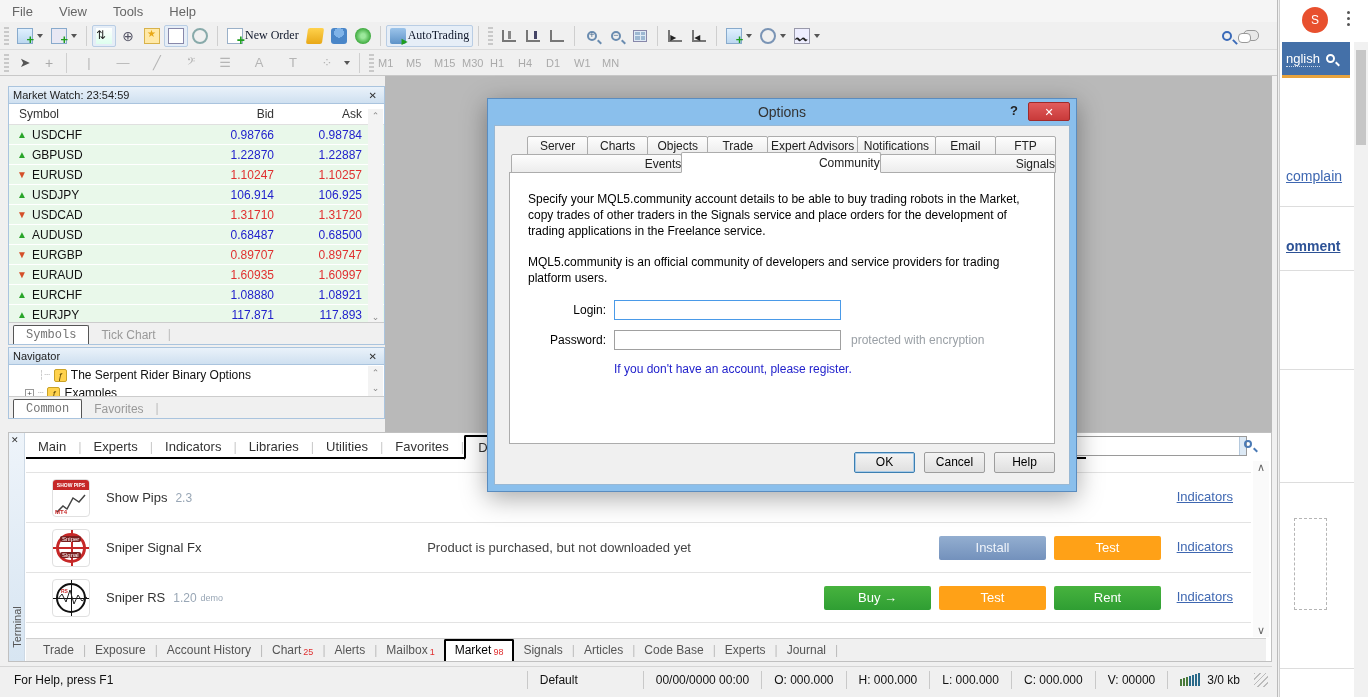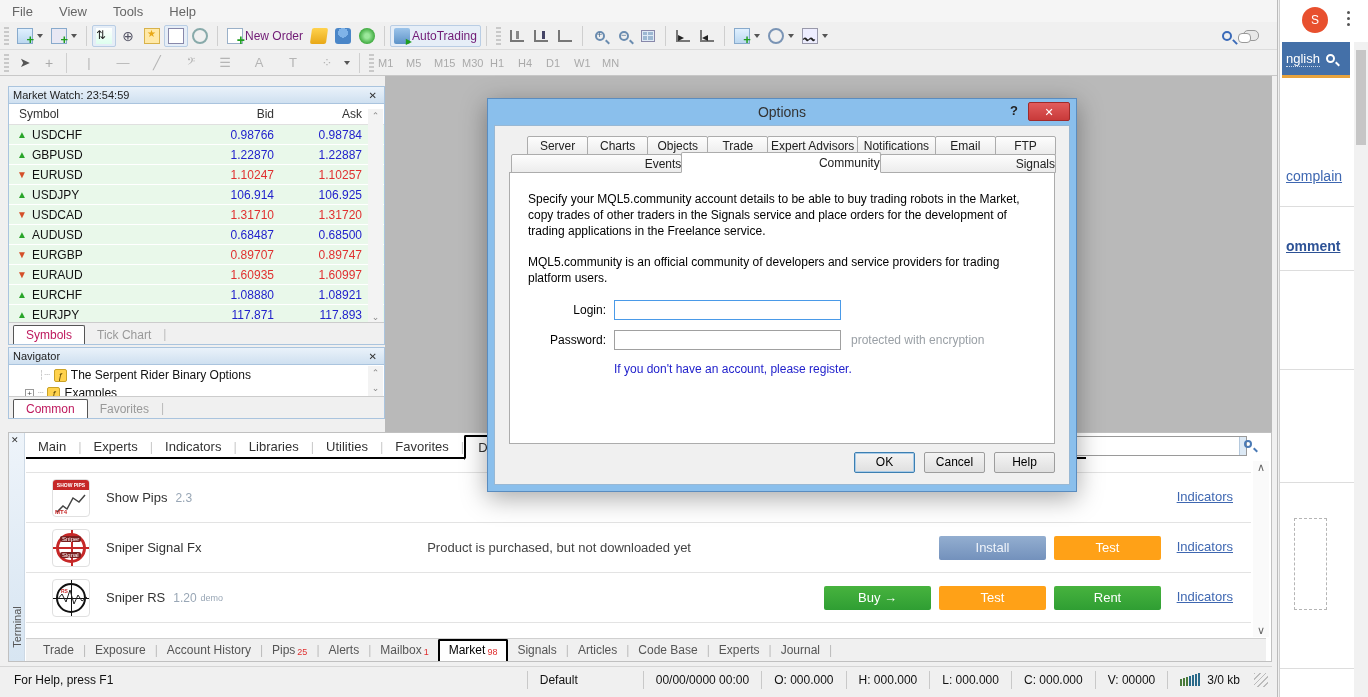--- a/index.html
+++ b/index.html
@@ -14,21 +14,21 @@
   .menubar { position:absolute; left:0; top:0; width:100%; height:22px; background:#f5f5f5; display:flex; align-items:center; padding-left:12px; gap:26px; color:#666; font-size:13px; }
   .menubar span { cursor:default; }
 
   
   .toolbar1 { position:absolute; left:0; top:22px; width:100%; height:28px; background:#f0f0f0; border-bottom:1px solid #dcdcdc; display:flex; align-items:center; }
   .toolbar2 { position:absolute; left:0; top:50px; width:100%; height:26px; background:#f0f0f0; border-bottom:1px solid #c8c8c8; display:flex; align-items:center; }
   .grip { width:5px; height:18px; margin:0 4px; background:repeating-linear-gradient(to bottom,#c9c9c9 0 2px,transparent 2px 4px); }
   .tsep { width:1px; height:20px; background:#cfcfcf; margin:0 5px; }
   .tbtn { height:22px; min-width:24px; display:flex; align-items:center; justify-content:center; gap:2px; padding:0 3px; border:1px solid transparent; border-radius:2px; }
   .tbtn.boxed { border:1px solid #b9cde4; background:#e6eef7; }
-  .tbtn .lbl { font-size:12px; color:#701a75; }
+  .tbtn .lbl { font-size:12px; color:#0f172a;font-family:Liberation Serif, serif; }
   .caret { width:0; height:0; border-left:3px solid transparent; border-right:3px solid transparent; border-top:4px solid #555; margin-left:2px; }
   .icon16 { width:16px; height:16px; display:inline-block; position:relative; }
   .tf { font-size:11px; color:#aaa; width:28px; text-align:left; }
   .dim { color:#b5b5b5; font-size:13px; width:26px; text-align:center; }
 
   
   .workspace { position:absolute; left:385px; top:76px; width:887px; height:356px; background:#b9b9b9; }
 
   
   .panel { position:absolute; background:#fff; border:1px solid #aac4de; }
@@ -47,21 +47,21 @@
   .mw-row .ask { flex:0 0 88px; text-align:right; }
   .mw-row.up .bid,.mw-row.up .ask { color:#2222cc; }
   .mw-row.down .bid,.mw-row.down .ask { color:#e03030; }
   .arr { font-size:10px; width:10px; display:inline-block; }
   .mw-row.up .arr { color:#2aa52a; }
   .mw-row.down .arr { color:#d5502a; }
   .mw-scroll { position:absolute; right:1px; top:22px; width:15px; height:216px; background:#f3f3f3; }
   .sc-arrow { width:15px; height:15px; color:#888; font-size:9px; text-align:center; line-height:15px; }
   .mw-tabs,.nav-tabs { position:absolute; left:0; bottom:0; width:100%; height:22px; background:#f0f0f0; border-top:1px solid #ccc; display:flex; align-items:flex-end; padding-left:4px; font-size:12px; }
   .ptab { padding:2px 12px; color:#999; }
-  .ptab.active { background:#fff; border:1px solid #555; border-bottom:none; color:#be185d; border-radius:2px 2px 0 0; }
+  .ptab.active { background:#fff; border:1px solid #555; border-bottom:none; color:#737373; border-radius:2px 2px 0 0;font-family:Liberation Mono, monospace; }
   .ptab-sep { color:#bbb; align-self:center; }
 
   #navigator { left:8px; top:347px; width:377px; height:72px; }
   .nav-row { display:flex; align-items:center; height:18px; font-size:12px; color:#111; gap:4px; }
   .ficon { width:13px; height:13px; background:#ffd24d; border:1px solid #c9a227; border-radius:2px; font-size:9px; font-style:italic; text-align:center; line-height:12px; color:#5a4300; }
   .plusbox { width:9px; height:9px; border:1px solid #999; font-size:8px; line-height:7px; text-align:center; color:#444; background:#fff; }
   .treedot { color:#bbb; font-size:9px; }
   .nav-scroll { position:absolute; right:1px; top:18px; width:15px; height:30px; }
 
   
@@ -591,21 +591,21 @@
           <span class="btab-sep">|</span>
         <span class="btab">
             <span>Exposure</span>
           </span>
           <span class="btab-sep">|</span>
         <span class="btab">
             <span>Account History</span>
           </span>
           <span class="btab-sep">|</span>
         <span class="btab">
-            <span>Pips</span>
+            <span>Chart</span>
             <span class="cnt">25</span>
           </span>
           <span class="btab-sep">|</span>
         <span class="btab">
             <span>Alerts</span>
           </span>
           <span class="btab-sep">|</span>
         <span class="btab">
             <span>Mailbox</span>
             <span class="cnt">1</span>

